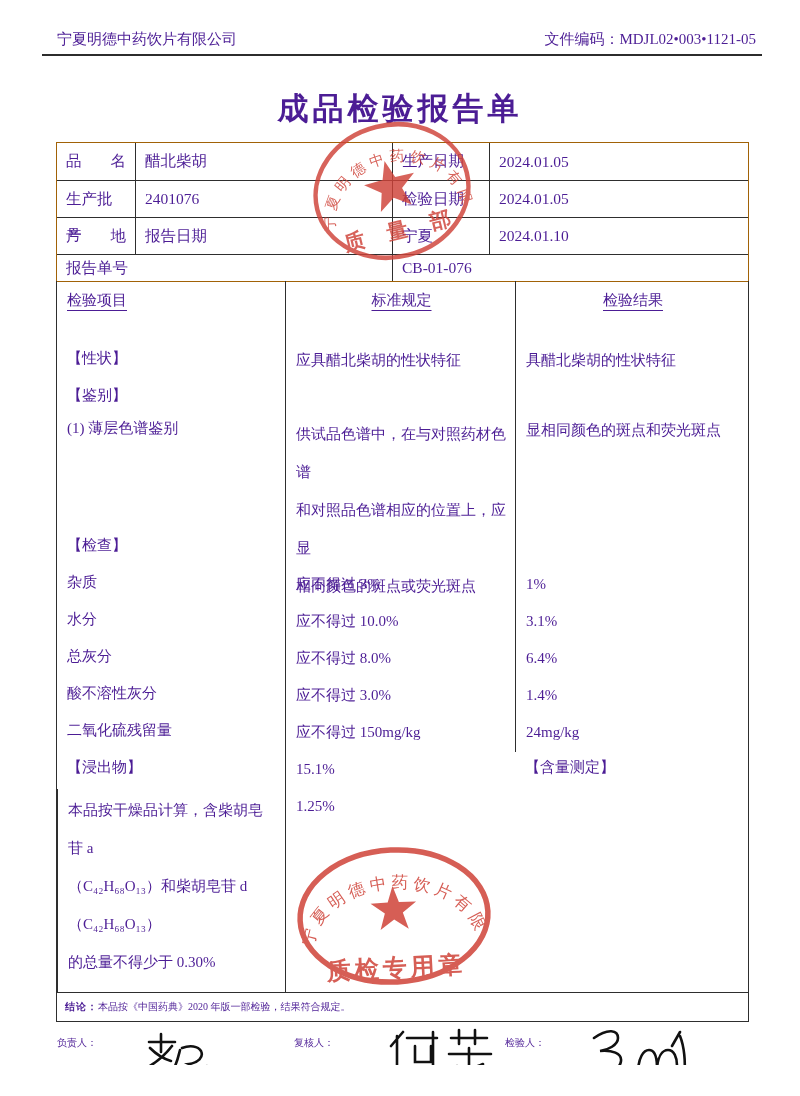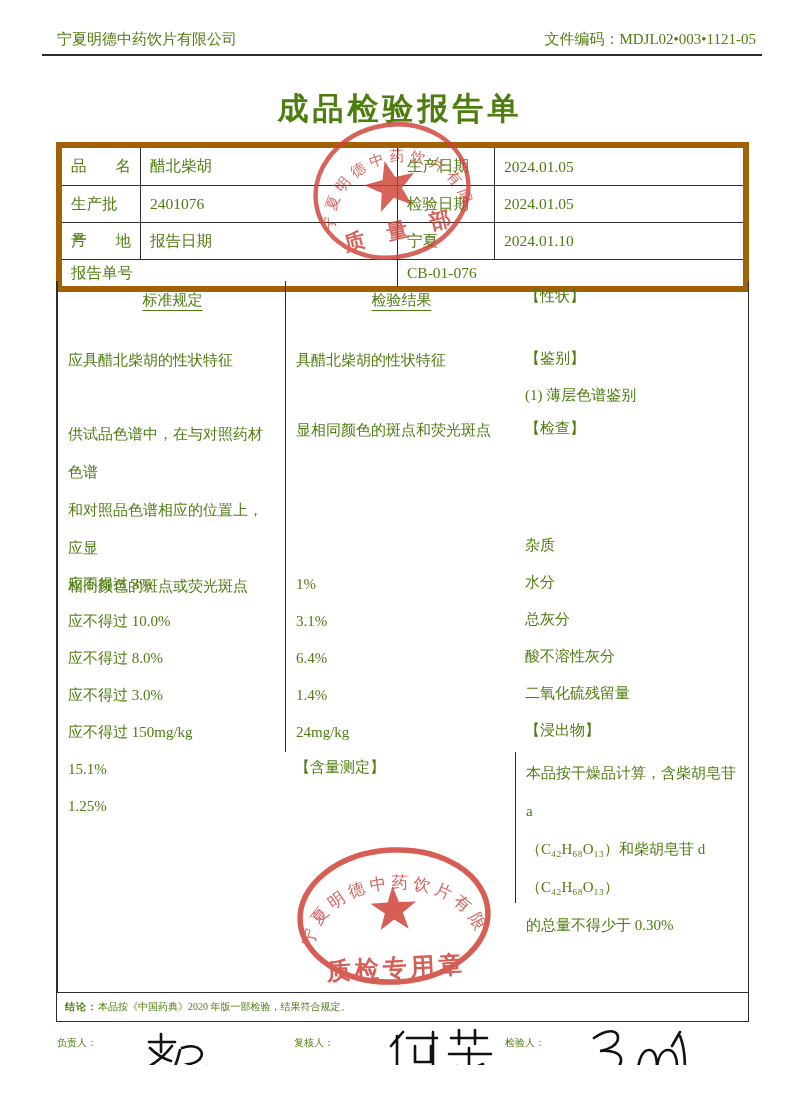--- a/index.html
+++ b/index.html
@@ -1,33 +1,33 @@
 <!DOCTYPE html>
 <html><head>
 <meta charset="utf-8">
 <style>
   * { margin:0; padding:0; box-sizing:border-box; }
   html,body { background:#ffffff; }
   .page {
     position:relative; width:800px; height:1065px; background:#fff;
-    font-family:"Liberation Serif","DejaVu Serif",serif; color:#4d7c0f;
+    font-family:"Liberation Serif","DejaVu Serif",serif; color:#4c1d95;
     overflow:hidden;
   }
   
   .hdr { position:absolute; top:30px; left:57px; right:44px;
          display:flex; justify-content:space-between; font-size:15px; }
   .hdr-rule { position:absolute; top:54px; left:42px; right:38px;
               border-top:2px solid #2c2c2c; }
   .title { position:absolute; top:88px; left:0; width:100%; text-align:center;
            font-size:31px; font-weight:bold; letter-spacing:4px; }
   
   .info { position:absolute; top:142px; left:56px; width:693px;
           display:grid; grid-template-columns:78px 257px 97px 1fr;
           grid-template-rows:37px 37px 37px 27px;
-          border:6px solid #a16207; font-size:15.5px; }
+          border:1px solid #a16207; font-size:15.5px; }
   .ic { padding:0 9px; display:flex; align-items:center; }
   .ic.jl { text-align-last:justify; display:block; line-height:36px; }
   .bl { border-left:1px solid #2e2e2e; }
   .bt { border-top:1px solid #2e2e2e; }
   
   .dt { position:absolute; top:281px; left:56px; width:693px; height:712px;
         display:grid; grid-template-columns:228px 230px 1fr;
         grid-template-rows:62px 37px 33px 117px 37px 37px 37px 37px 37px 37px 37px 114px 1fr;
         border:1px solid #2e2e2e; border-top:none; font-size:15px; }
   .c  { padding:4px 8px 0 10px; line-height:22px; }
@@ -78,20 +78,21 @@
     <div class="ic jl bt">产地</div>
     <div class="ic bl bt">报告日期</div>
     <div class="ic bl bt">宁夏</div>
     <div class="ic bl bt">2024.01.10</div>
 
     <div class="ic bt" style="grid-column:1/3">报告单号</div>
     <div class="ic bl bt" style="grid-column:3/5">CB-01-076</div>
   </div>
 
   <div class="dt">
+    <div class="c hd"><span class="ul">检验项目</span></div>
     <div class="c hd ctr bl"><span class="ul">标准规定</span></div>
     <div class="c hd ctr bl"><span class="ul">检验结果</span></div>
 
     <div class="c item">【性状】</div>
     <div class="c std bl">应具醋北柴胡的性状特征</div>
     <div class="c res bl">具醋北柴胡的性状特征</div>
 
     <div class="c item">【鉴别】</div>
     <div class="c std bl"></div>
     <div class="c res bl"></div>

